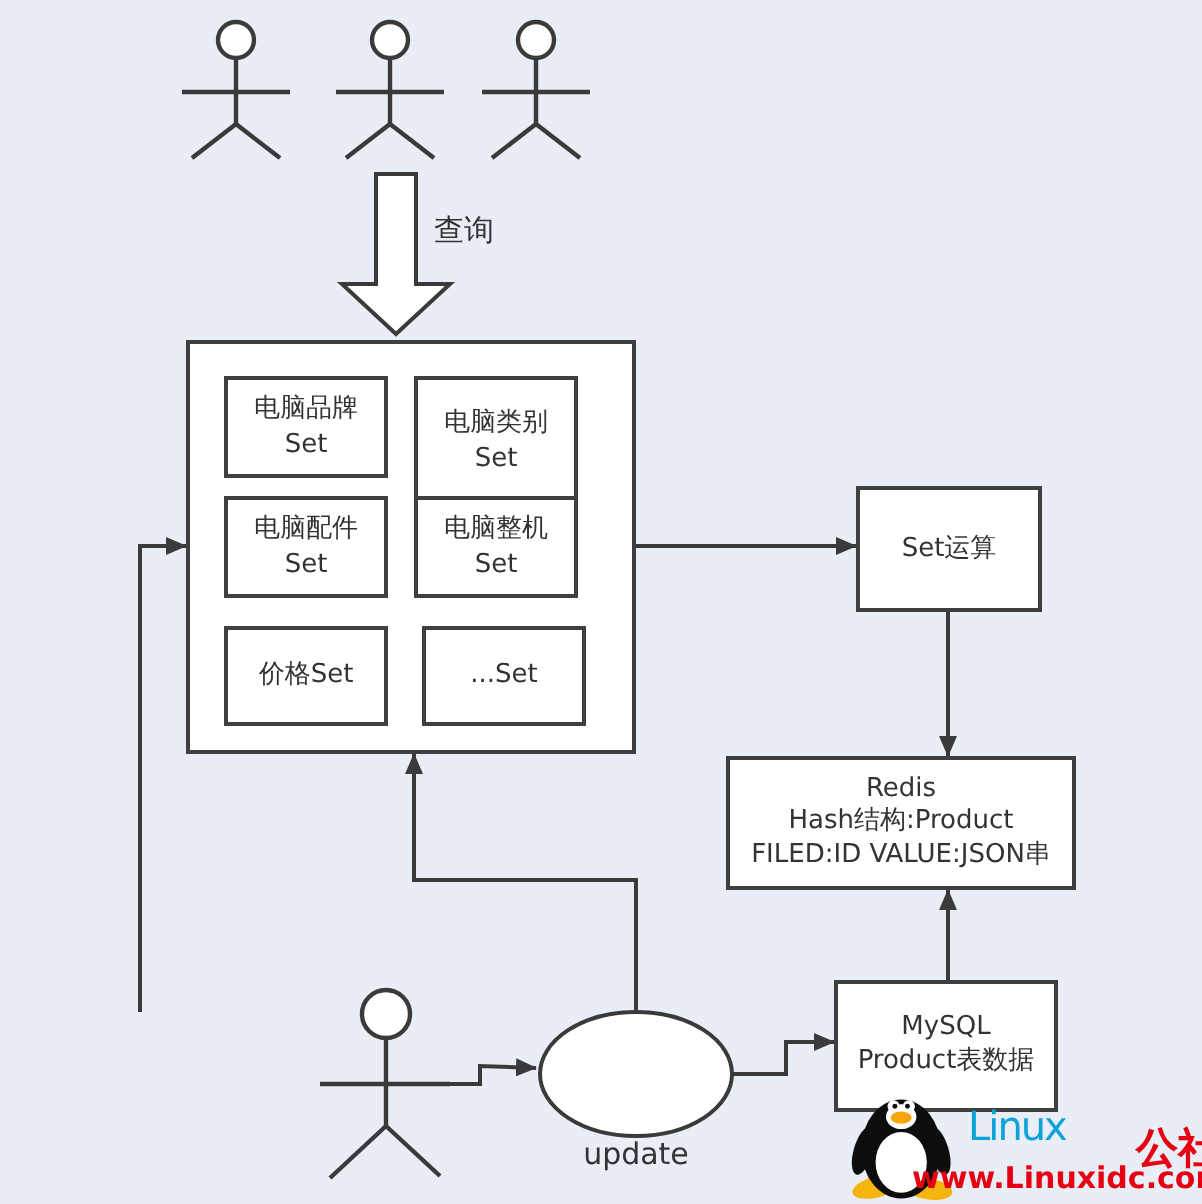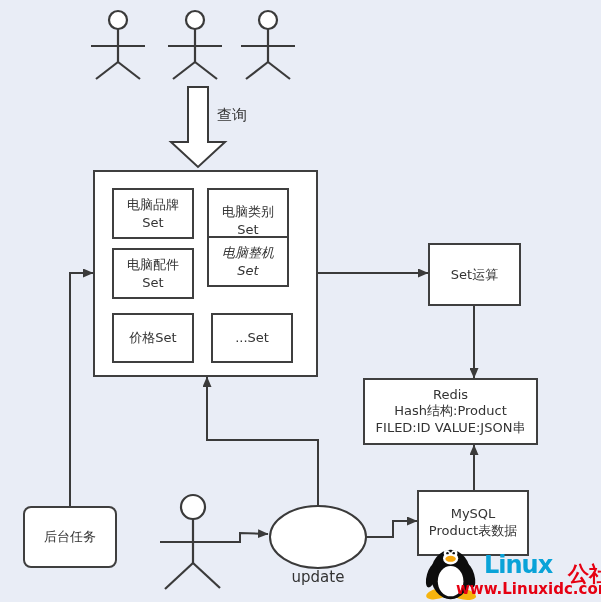--- a/index.html
+++ b/index.html
@@ -17,21 +17,21 @@
     text-align:left;font-size:13px;line-height:1.35;color:#333;
   }
   .container-box{background:#fff;}
   .rounded{border-radius:8px;}
   .plain-label{position:absolute;font-size:15px;color:#333;white-space:nowrap;}
   .ellipse-label{
     position:absolute;display:flex;align-items:center;justify-content:center;
     font-size:15px;color:#333;background:transparent;border:none;
   }
   .logo-brand{
-    position:absolute;font-weight:bold;font-size:24px;letter-spacing:-1px;
+    position:absolute;font-weight:normal;font-size:20px;letter-spacing:-1px;
     color:var(--brand-blue,#0AA3D8);white-space:nowrap;
   }
   .logo-suffix{
     position:absolute;font-weight:bold;font-size:21px;
     color:var(--brand-red,#E60012);white-space:nowrap;
   }
   .logo-url{
     position:absolute;font-weight:bold;font-size:15px;
     color:var(--brand-red,#E60012);white-space:nowrap;
   }
@@ -98,21 +98,21 @@
     <span>Set</span>
   </div>
   <div class="box" style="left:207px;top:188px;width:82px;height:65px;">
     <span>电脑类别</span>
     <span>Set</span>
   </div>
   <div class="box" style="left:112px;top:248px;width:82px;height:51px;">
     <span>电脑配件</span>
     <span>Set</span>
   </div>
-  <div class="box" style="left:207px;top:236px;width:82px;height:51px;font-style:italic;">
+  <div class="box" style="left:207px;top:248px;width:82px;height:51px;">
     <span>电脑整机</span>
     <span>Set</span>
   </div>
   <div class="box" style="left:112px;top:313px;width:82px;height:50px;">
     <span>价格Set</span>
   </div>
   <div class="box" style="left:211px;top:313px;width:82px;height:50px;">
     <span>...Set</span>
   </div>
 
@@ -124,23 +124,20 @@
     <span>Redis</span>
     <span>Hash结构:Product</span>
     <span>FILED:ID VALUE:JSON串</span>
   </div>
 
   <div class="box" style="left:417px;top:490px;width:112px;height:66px;line-height:1.3;">
     <span>MySQL</span>
     <span>Product表数据</span>
   </div>
 
-  <div class="box rounded" style="left:23px;top:506px;width:94px;height:62px;">
-    <span>后台任务</span>
-  </div>
 
   <div class="ellipse-label" style="left:272px;top:507px;width:92px;height:60px;margin-top:40px;">update</div>
 
   <div class="plain-label" style="left:217px;top:106px;">查询</div>
 
   <svg class="layer" width="601" height="602" viewBox="0 0 601 602" style="pointer-events:none;">
     <g transform="translate(424,546) scale(0.95)">
       <ellipse cx="15" cy="50" rx="13" ry="5.5" fill="#F6B40E" transform="rotate(-14 15 50)"></ellipse>
       <ellipse cx="42" cy="51" rx="13" ry="5.5" fill="#F6B40E" transform="rotate(9 42 51)"></ellipse>
       <ellipse cx="28" cy="30" rx="21" ry="26" fill="#0d0d0d"></ellipse>

